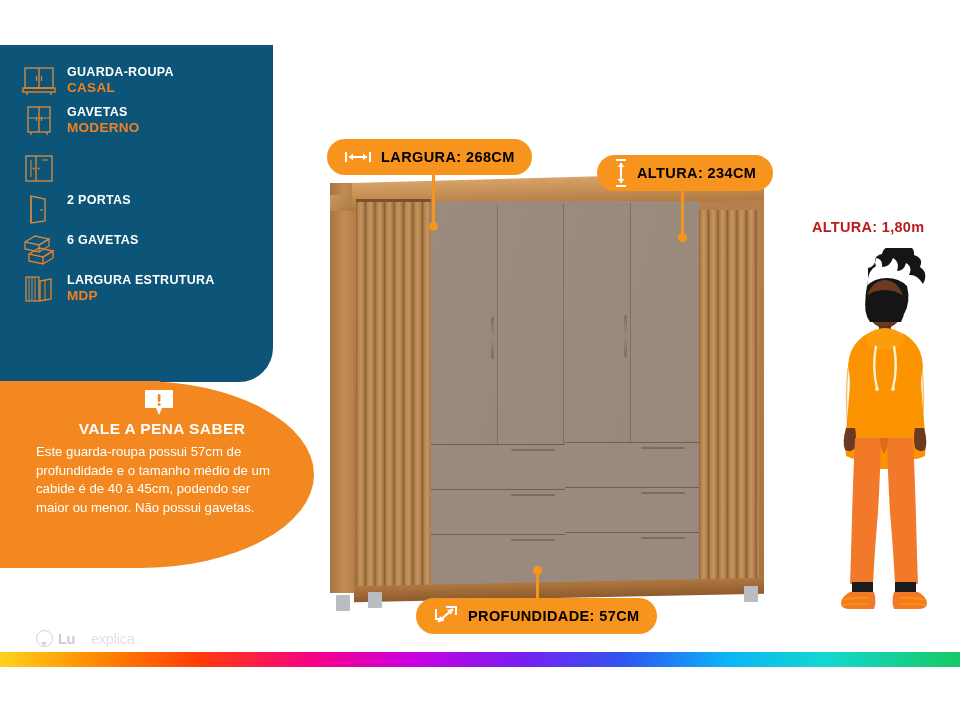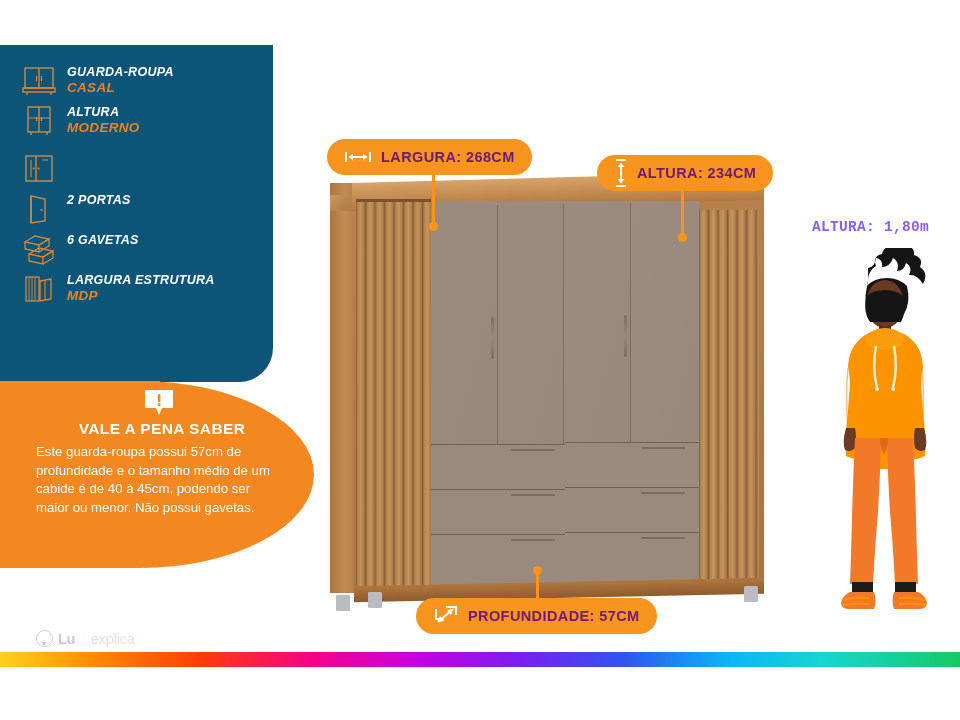--- a/index.html
+++ b/index.html
@@ -6,21 +6,21 @@
   body{width:960px;height:720px;overflow:hidden;
        font-family:"Liberation Sans","DejaVu Sans",sans-serif;}
   #stage{position:relative;width:960px;height:720px;background:#fff;overflow:hidden;}
 
   
   #spec-panel{position:absolute;left:0;top:45px;width:273px;height:337px;
     background:#0c5578;border-bottom-right-radius:34px;overflow:hidden;}
   .spec-list{position:absolute;left:20px;top:17px;right:6px;}
   .spec-row{display:flex;align-items:flex-start;margin-bottom:2px;}
   .spec-row .ic{width:38px;min-width:38px;height:38px;position:relative;margin-right:9px;}
-  .spec-txt{padding-top:3px;font-style:italic;}
+  .spec-txt{padding-top:3px;}
   .spec-label{color:#ffffff;font-size:12.5px;font-weight:bold;letter-spacing:.3px;line-height:15px;}
   .spec-value{color:#f08020;font-size:13.5px;font-weight:bold;letter-spacing:.3px;line-height:16px;}
   .spec-row.gap{margin-top:10px;}
 
   
   #tip-blob{position:absolute;left:-38px;top:381px;width:352px;height:187px;
     background:#f2881f;border-radius:0 176px 176px 0/0 94px 94px 0;}
   #tip-blob-sq{position:absolute;left:0px;top:381px;width:160px;height:186px;background:#f2881f;}
   #tip-inner{position:absolute;left:14px;top:388px;width:290px;}
   #tip-icon{width:34px;height:30px;margin:0 auto 2px auto;position:relative;}
@@ -75,28 +75,28 @@
   .w-drawer{position:absolute;height:45px;background:#9a8a7d;
     border-top:1px solid #6d6055;box-sizing:border-box;}
   .w-dhandle{position:absolute;height:2px;width:44px;background:#7a6c60;border-radius:1px;}
   #w-plinth{position:absolute;left:24px;top:399px;width:410px;height:16px;
     background:linear-gradient(to bottom,#b0773f,#8d5b2e);transform:skewY(-1.2deg);}
   .w-foot{position:absolute;width:14px;height:16px;background:#b9bcc0;border-radius:1px;}
 
   
   .badge{position:absolute;background:#f7941e;border-radius:22px;
     display:flex;align-items:center;padding:0 17px;height:36px;white-space:nowrap;}
-  .badge-txt{color:#701a75;font-size:14.5px;font-weight:bold;letter-spacing:.4px;}
+  .badge-txt{color:#000000;font-size:14.5px;font-weight:bold;letter-spacing:.4px;}
   .badge .bic{margin-right:9px;display:flex;align-items:center;}
   .lead{position:absolute;background:#f7941e;width:2.5px;}
   .dot{position:absolute;width:9px;height:9px;border-radius:50%;background:#f7941e;}
 
   
-  #person-label{position:absolute;left:812px;top:219px;color:#8b5cf6;
-    font-size:14.5px;font-weight:bold;letter-spacing:.3px;font-family:Liberation Mono, monospace;}
+  #person-label{position:absolute;left:812px;top:219px;color:#b91c1c;
+    font-size:14.5px;font-weight:bold;letter-spacing:.3px;}
   #person{position:absolute;left:824px;top:248px;width:120px;height:390px;}
 </style>
 </head>
 <body>
 
 <div id="stage">
 
   <div id="spec-panel">
     <div class="spec-list">
 
@@ -124,21 +124,21 @@
             <rect x="8" y="5" width="22" height="25" fill="none" stroke="#c98a4a" stroke-width="1.4"></rect>
             <line x1="19" y1="5" x2="19" y2="30" stroke="#f08020" stroke-width="1.4"></line>
             <line x1="8" y1="16" x2="30" y2="16" stroke="#c98a4a" stroke-width="1.1"></line>
             <line x1="16.5" y1="15" x2="16.5" y2="19" stroke="#c98a4a" stroke-width="1.2"></line>
             <line x1="21.5" y1="15" x2="21.5" y2="19" stroke="#c98a4a" stroke-width="1.2"></line>
             <line x1="11" y1="30" x2="11" y2="33" stroke="#c98a4a" stroke-width="1.4"></line>
             <line x1="27" y1="30" x2="27" y2="33" stroke="#c98a4a" stroke-width="1.4"></line>
           </svg>
         </div>
         <div class="spec-txt">
-          <div class="spec-label">ALTURA</div>
+          <div class="spec-label">GAVETAS</div>
           <div class="spec-value">MODERNO</div>
         </div>
       </div>
 
       <div class="spec-row gap">
         <div class="ic">
           <svg width="38" height="38" viewBox="0 0 38 38">
             <rect x="6" y="6" width="26" height="25" fill="none" stroke="#c98a4a" stroke-width="1.4"></rect>
             <line x1="16" y1="6" x2="16" y2="31" stroke="#f08020" stroke-width="1.4"></line>
             <line x1="11" y1="10" x2="11" y2="27" stroke="#c98a4a" stroke-width="1.1"></line>

